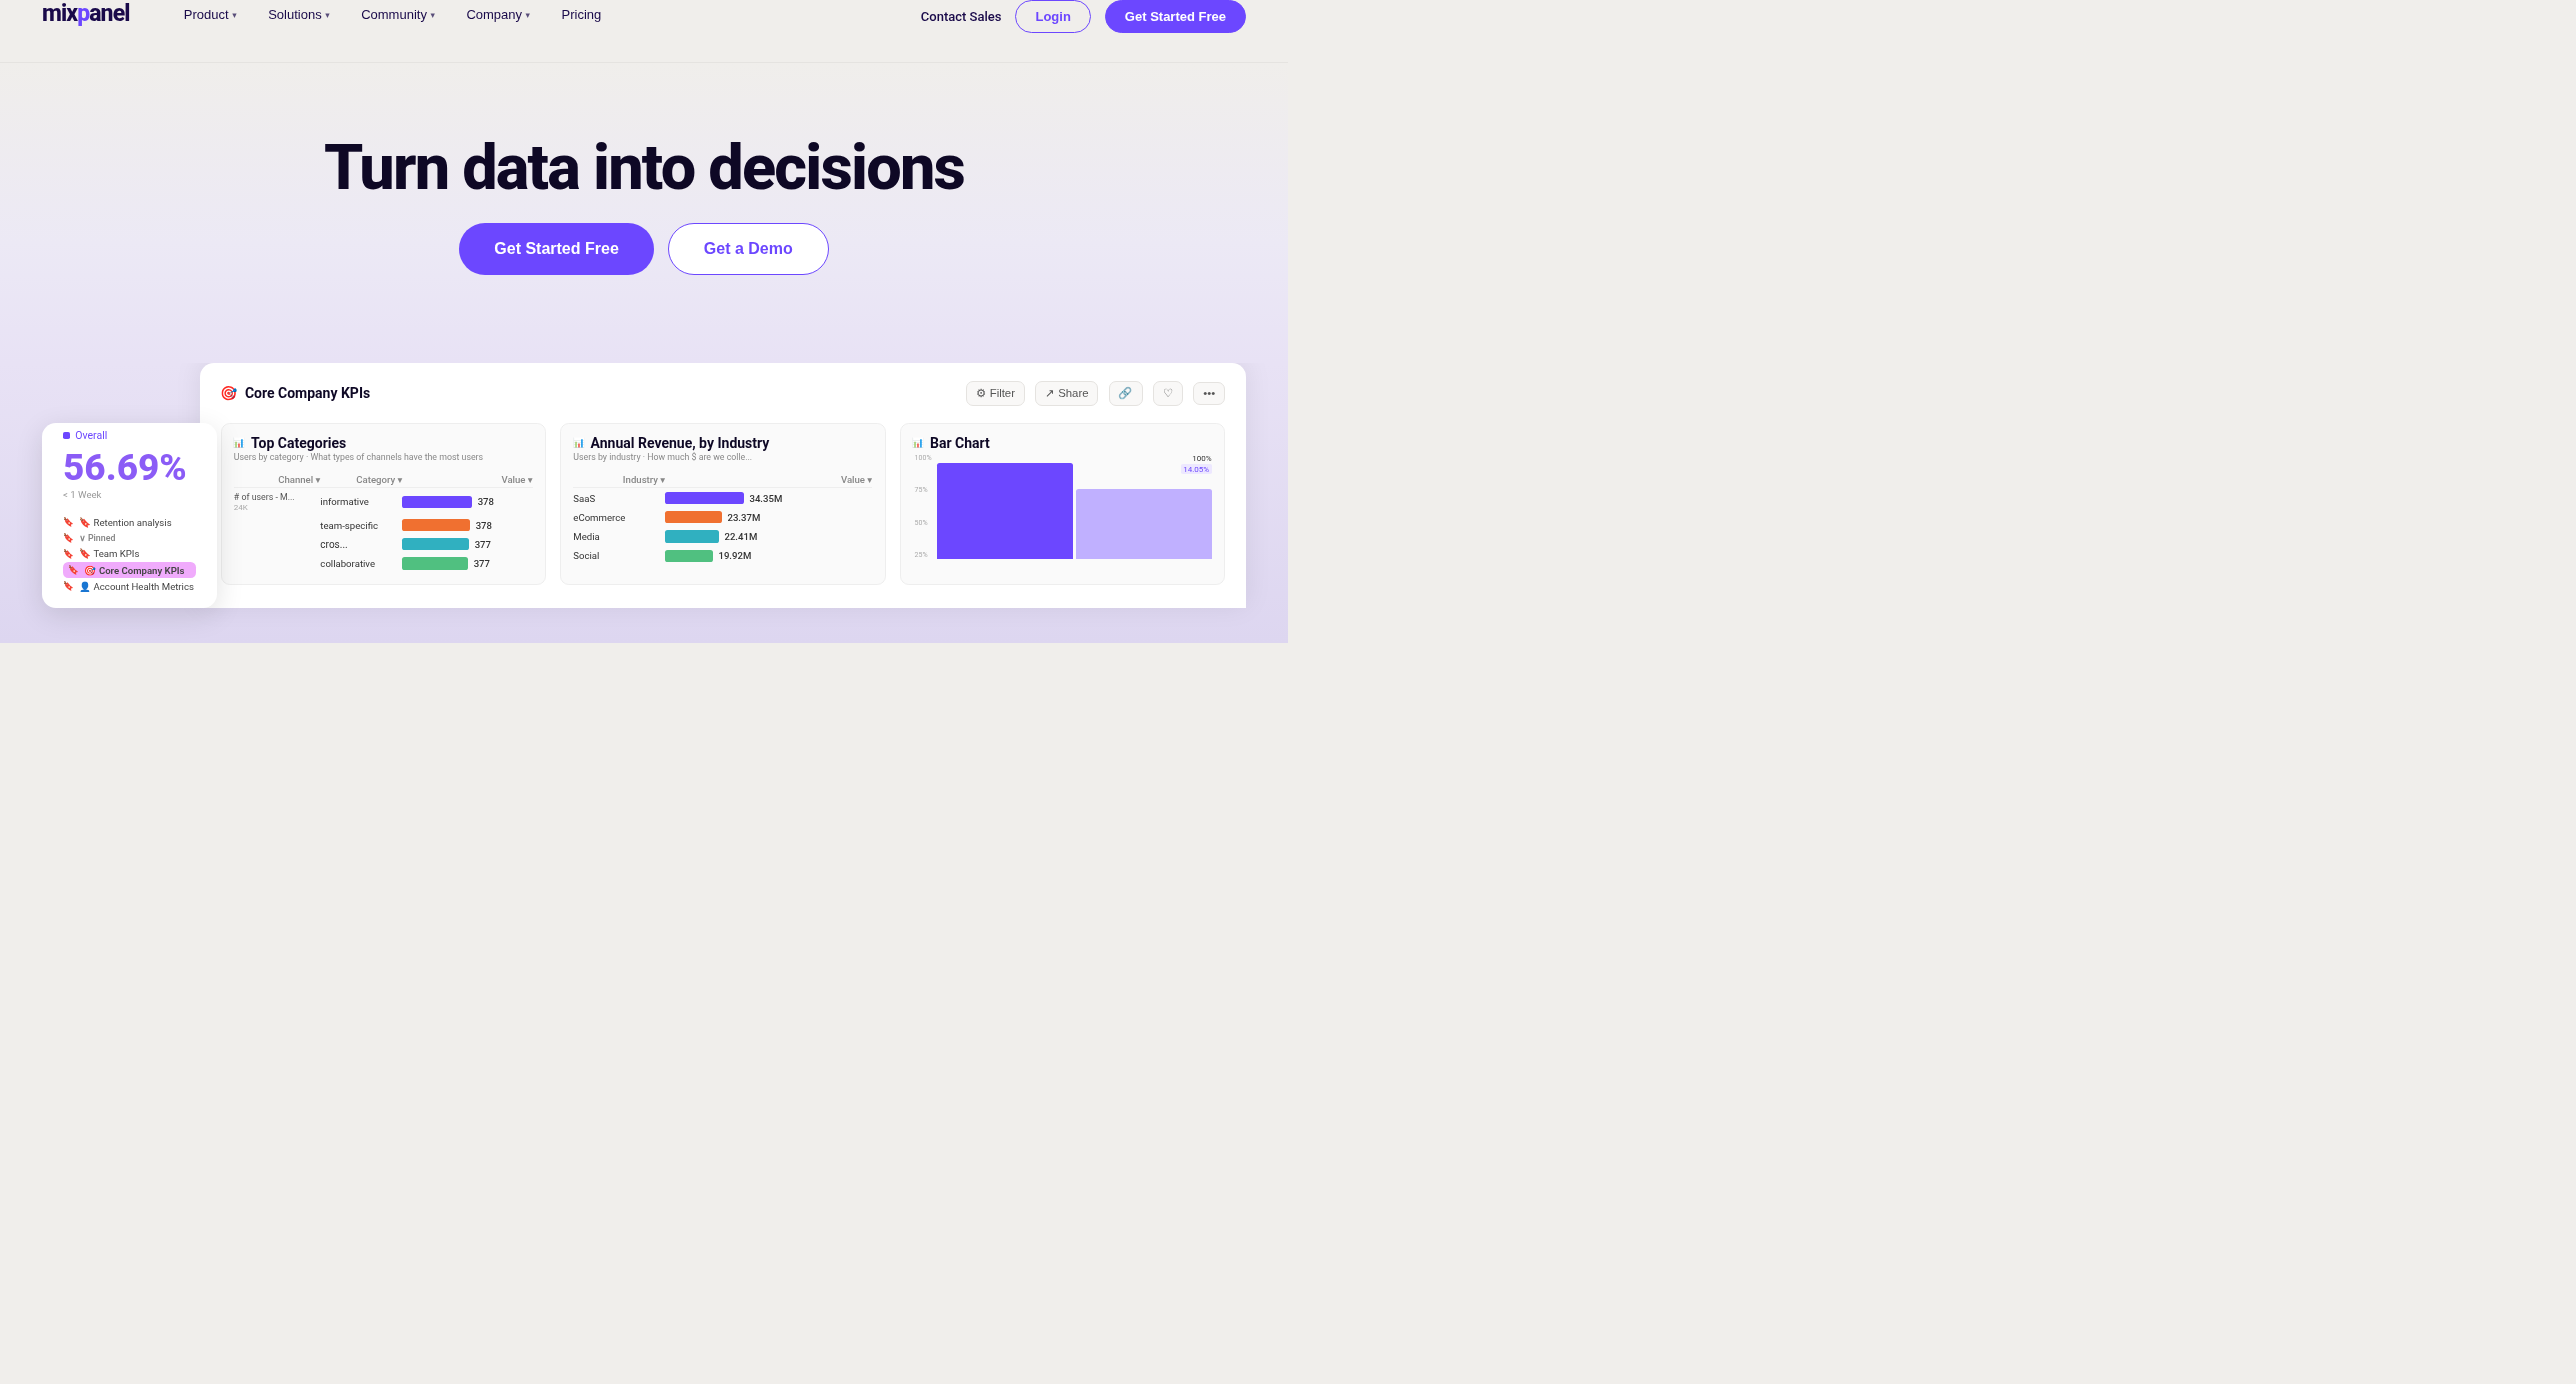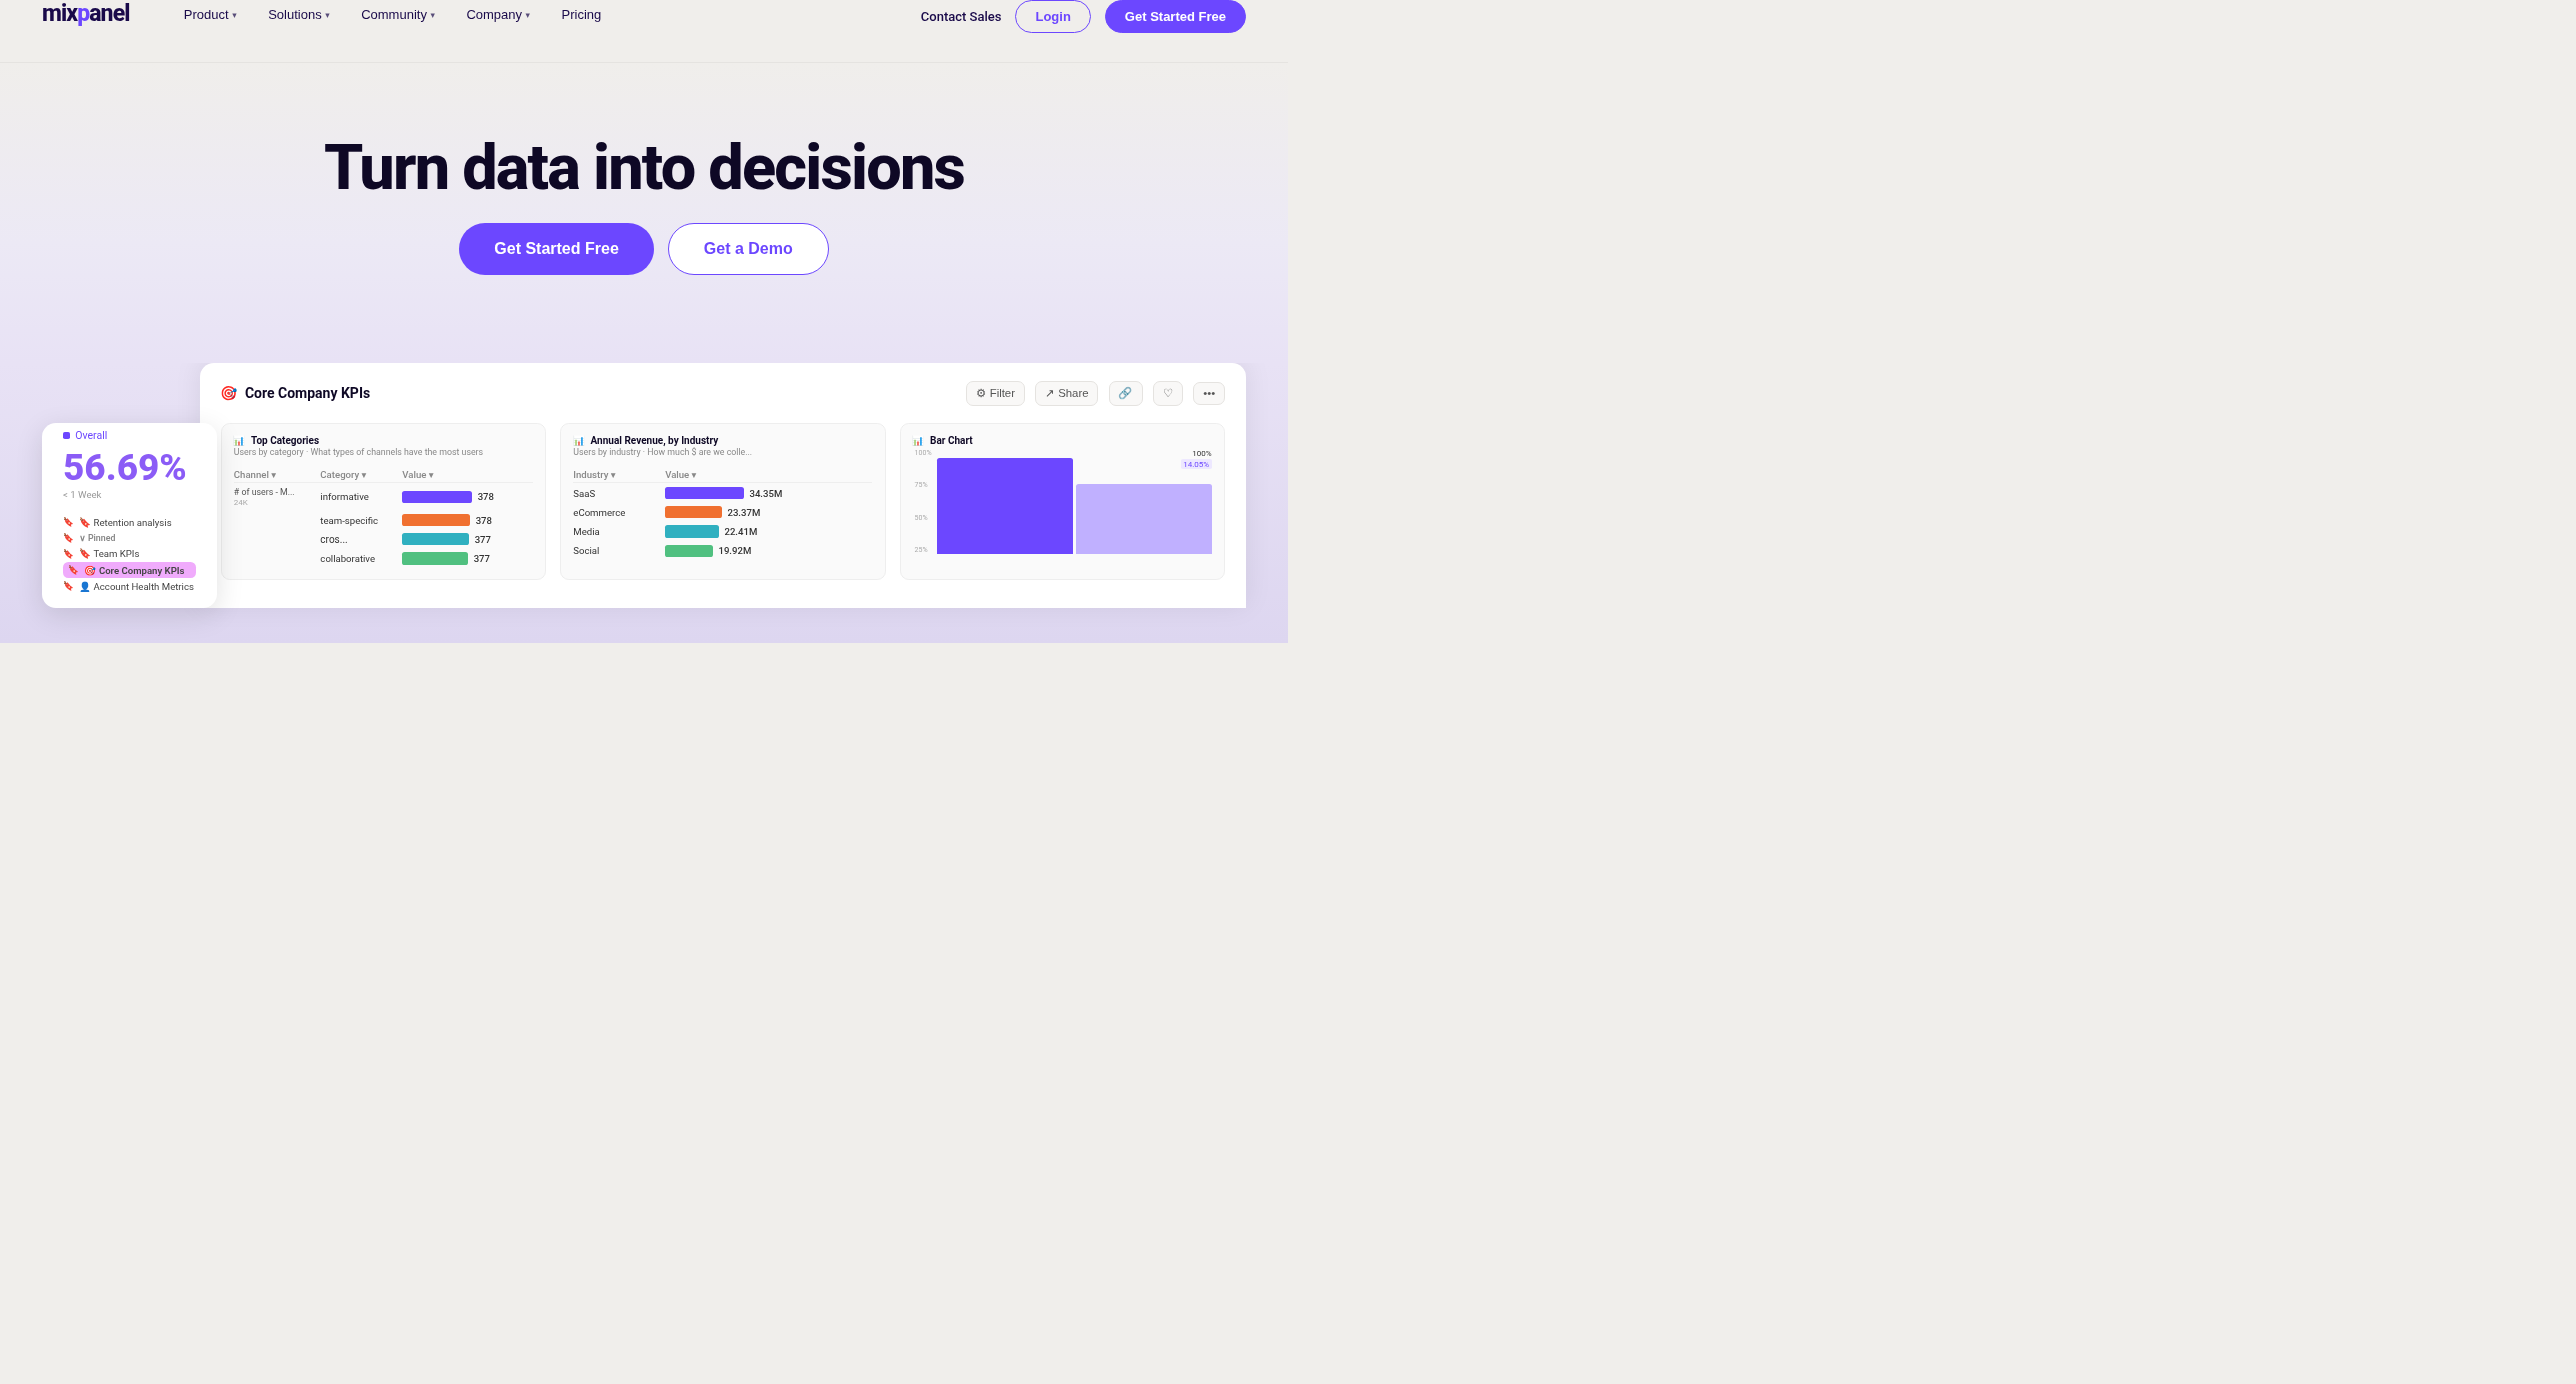--- a/index.html
+++ b/index.html
@@ -296,21 +296,21 @@
     
     .panel {
       background: #fafafa;
       border: 0.9px solid #eee;
       border-radius: 8.8px;
       padding: 10.5px 12.3px;
       overflow: hidden;
     }
 
     .panel-title {
-      font-size: 10px;
+      font-size: 14px;
       font-weight: 700;
       color: #0e0825;
       margin-bottom: 1.8px;
       display: flex;
       align-items: center;
       gap: 5.3px;
     }
 
     .panel-title::before { content: '📊'; font-size: 9.6px; }
 
@@ -320,21 +320,21 @@
       margin-bottom: 8.8px;
     }
 
     .panel-table {
       width: 100%;
       border-collapse: collapse;
       font-size: 9.6px;
     }
 
     .panel-table th {
-      text-align: left;
+      text-align: right;
       color: #888;
       font-weight: 500;
       padding: 2.6px 0;
       border-bottom: 0.9px solid #eee;
     }
 
     .panel-table td {
       padding: 3.5px 0;
       color: #333;
       vertical-align: middle;

